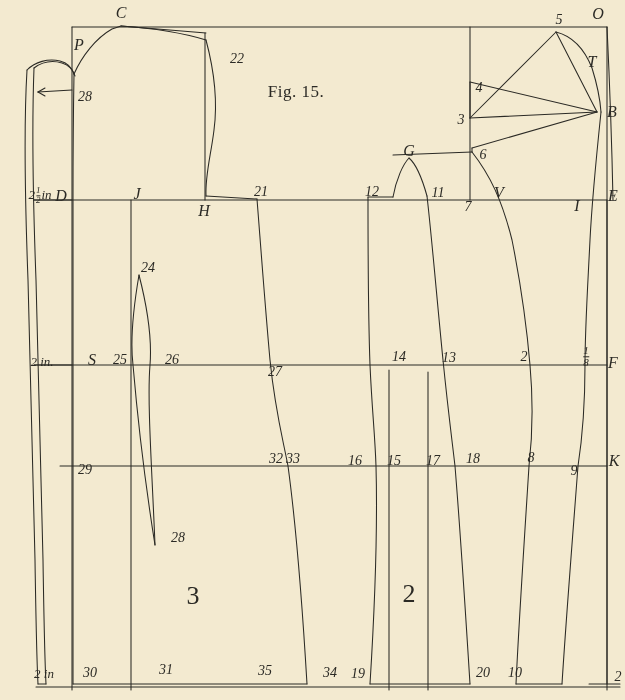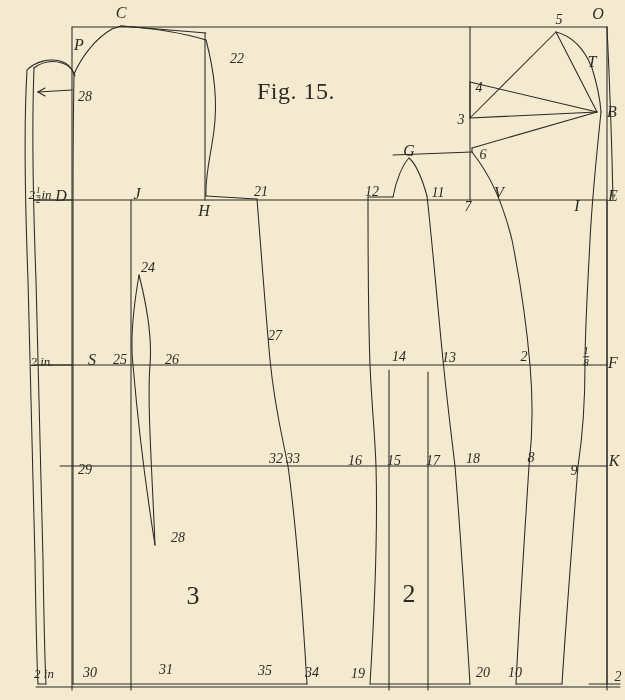--- a/index.html
+++ b/index.html
@@ -40,21 +40,21 @@
   }
   .lbl.bignum {
     font-size: 26px;
     font-style: normal;
   }
   .lbl.meas {
     font-style: italic;
     font-size: 13px;
   }
   .lbl.fig {
-    font-size: 24px;
+    font-size: 17px;
     font-style: normal;
     letter-spacing: 0.5px;
   }
   .frac {
     display: inline-block;
     vertical-align: middle;
     text-align: center;
     font-size: 9px;
     line-height: 1.02;
     margin: 0 1px;
@@ -181,38 +181,38 @@
   <div class="lbl num" style="left:483px; top:155px;">6</div>
   <div class="lbl num" style="left:85px; top:97px;">28</div>
   <div class="lbl num" style="left:237px; top:59px;">22</div>
   <div class="lbl num" style="left:261px; top:192px;">21</div>
   <div class="lbl num" style="left:372px; top:192px;">12</div>
   <div class="lbl num" style="left:438px; top:193px;">11</div>
   <div class="lbl num" style="left:468px; top:207px;">7</div>
   <div class="lbl num" style="left:148px; top:268px;">24</div>
   <div class="lbl num" style="left:120px; top:360px;">25</div>
   <div class="lbl num" style="left:172px; top:360px;">26</div>
-  <div class="lbl num" style="left:275px; top:336px;">27</div>
+  <div class="lbl num" style="left:275px; top:372px;">27</div>
   <div class="lbl num" style="left:399px; top:357px;">14</div>
   <div class="lbl num" style="left:449px; top:358px;">13</div>
   <div class="lbl num" style="left:524px; top:357px;">2</div>
   <div class="lbl num" style="left:85px; top:461px;margin-top:9px;">29</div>
   <div class="lbl num" style="left:251px; top:459px;margin-left:25px;">32</div>
   <div class="lbl num" style="left:293px; top:459px;">33</div>
   <div class="lbl num" style="left:355px; top:461px;">16</div>
   <div class="lbl num" style="left:394px; top:461px;">15</div>
   <div class="lbl num" style="left:433px; top:461px;">17</div>
   <div class="lbl num" style="left:473px; top:459px;">18</div>
   <div class="lbl num" style="left:531px; top:458px;">8</div>
   <div class="lbl num" style="left:574px; top:471px;">9</div>
   <div class="lbl num" style="left:178px; top:538px;font-style:italic;">28</div>
   <div class="lbl num" style="left:90px; top:673px;">30</div>
   <div class="lbl num" style="left:166px; top:670px;">31</div>
   <div class="lbl num" style="left:265px; top:671px;">35</div>
-  <div class="lbl num" style="left:312px; top:673px;">34</div>
+  <div class="lbl num" style="left:330px; top:673px;">34</div>
   <div class="lbl num" style="left:358px; top:674px;">19</div>
   <div class="lbl num" style="left:471px; top:673px;margin-left:12px;">20</div>
   <div class="lbl num" style="left:515px; top:673px;">10</div>
   <div class="lbl num" style="left:618px; top:677px;">2</div>
 
   <div class="lbl num" style="left:586px; top:357px;">
     <span class="frac" style="font-size:11px;">
       <span class="num">1</span><span class="den">8</span>
     </span>
   </div>

